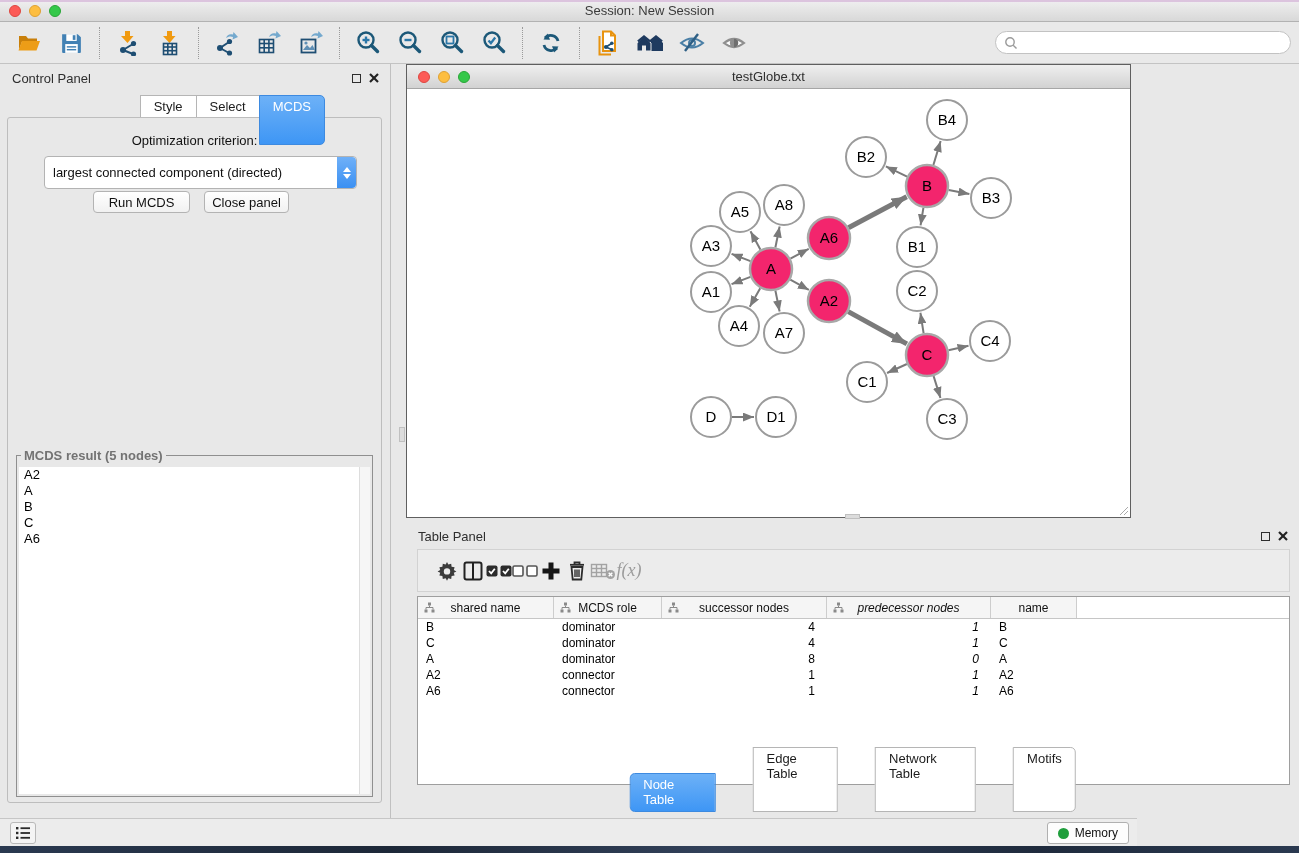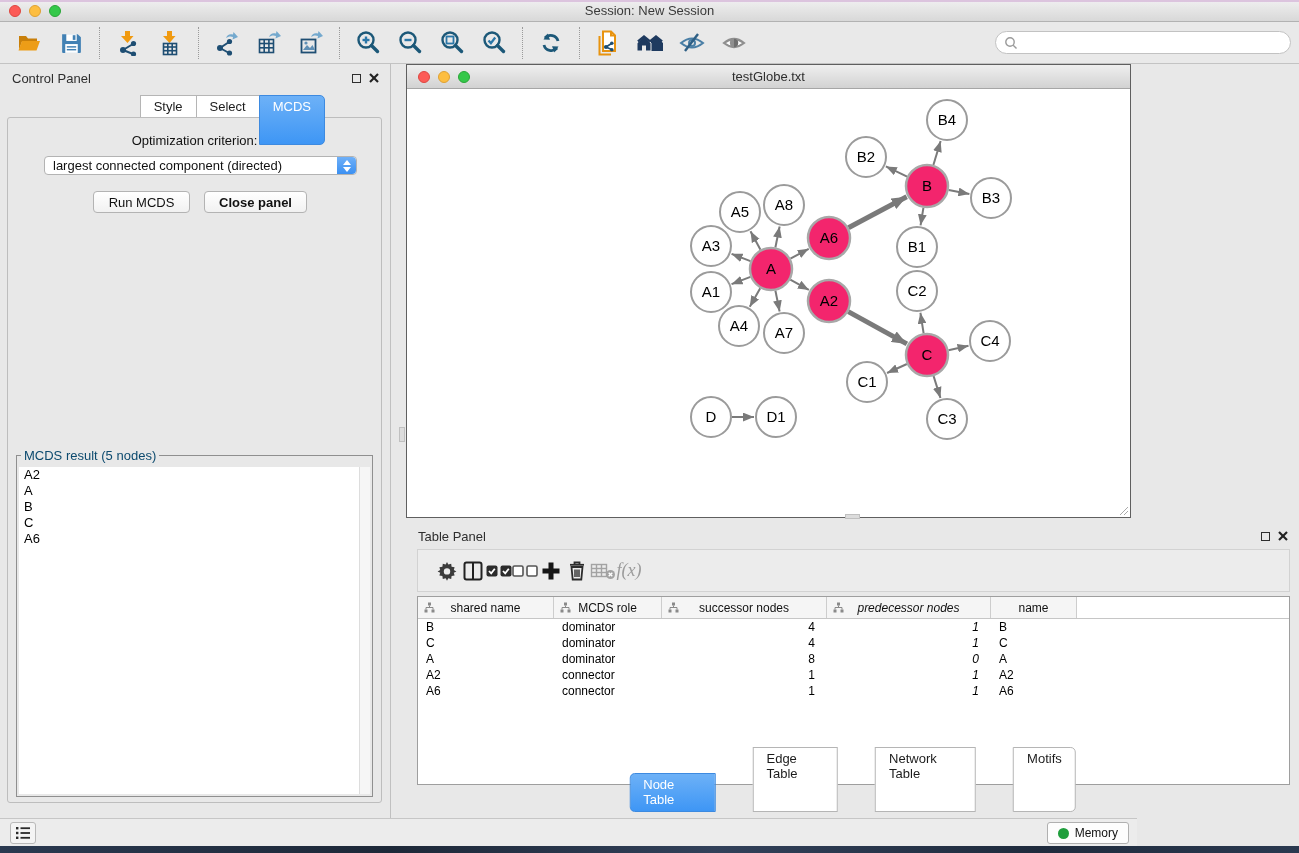--- a/index.html
+++ b/index.html
@@ -41,35 +41,35 @@
   .float-ico { width:9px; height:9px; border:1.5px solid #2e2e2e; background:transparent; }
   .cp-tabs { position:absolute; top:31px; left:0; width:100%; display:flex; justify-content:center; }
   .seg { background:#fff; border:1px solid #b5b5b5; padding:3px 13px 4px; font-size:13px; color:#1c1c1c;
     margin-left:-1px; position:relative; cursor:default; }
   .seg:first-child { border-radius:5px 0 0 5px; margin-left:0;margin-top:26px; }
   .seg:last-child { border-radius:0 5px 5px 0; }
   .seg.active { background:linear-gradient(#6db1f7,#3e96f5); border-color:#3d8ae0; color:#fff; z-index:1; }
   .cp-content { position:absolute; left:7px; right:8px; top:53px; bottom:15px;
     border:1px solid #bdbdbd; border-radius:3px; background:#E8E8E8; }
   .opt-label { position:absolute; top:15px; width:100%; text-align:center; font-size:13px; color:#111; }
-  .cp-select { position:absolute; left:36px; top:38px; width:313px; height:19px; background:#fff;
+  .cp-select { position:absolute; left:36px; top:38px; width:313px; height:33px; background:#fff;
     border:1px solid #b3b3b3; border-radius:4px; display:flex; align-items:center; cursor:default; }
   .cp-select .sel-text { flex:1; font-size:13px; padding-left:8px; color:#111;
     white-space:nowrap; overflow:hidden; }
   .sel-stepper { width:19px; align-self:stretch; background:linear-gradient(#6fb0f8,#3b90f2);
     border-radius:0 4px 4px 0; display:flex; flex-direction:column; align-items:center; justify-content:center; gap:2px; }
   .chev-up { width:0; height:0; border-left:4px solid transparent; border-right:4px solid transparent; border-bottom:5px solid #fff; }
   .chev-dn { width:0; height:0; border-left:4px solid transparent; border-right:4px solid transparent; border-top:5px solid #fff; }
   .mac-btn { position:absolute; height:22px; background:linear-gradient(#ffffff,#f1f1f1);
     border:1px solid #b3b3b3; border-radius:4px; font-size:13px; color:#111;
     display:flex; align-items:center; justify-content:center; cursor:default; font-family:"Liberation Sans",sans-serif; }
   #run-mcds { left:85px; top:73px; width:97px; }
-  #close-panel { left:196px; top:73px; width:103px;font-weight:bold; }
+  #close-panel { left:196px; top:73px; width:85px; }
   .groupbox { position:absolute; left:8px; right:8px; top:337px; bottom:5px; border:1px solid #8f8f8f; }
-  .groupbox .legend { position:absolute; top:-8px; left:4px; background:#E8E8E8; padding:0 3px; font-size:13px; color:#0c4a6e; }
+  .groupbox .legend { position:absolute; top:-8px; left:4px; background:#E8E8E8; padding:0 3px; font-size:13px; color:#737373;font-weight:bold; }
   .result-list { position:absolute; left:2px; right:2px; top:11px; bottom:2px; background:#fff; overflow:hidden; }
   .result-list .item { font-size:13px; line-height:16px; padding-left:5px; color:#000; }
   .vscroll-track { position:absolute; right:0; top:0; bottom:0; width:11px; background:#f6f6f6; border-left:1px solid #ddd; }
 
   
   #network-window { position:absolute; left:406px; top:64px; width:725px; height:454px;
     border:1px solid #5f5f5f; background:#fff; }
   .nw-titlebar { position:absolute; top:0; left:0; right:0; height:24px;
     background:linear-gradient(#efefef,#d2d2d2); border-bottom:1px solid #a6a6a6; }
   .nw-titlebar .lights { top:6px; left:11px; }

